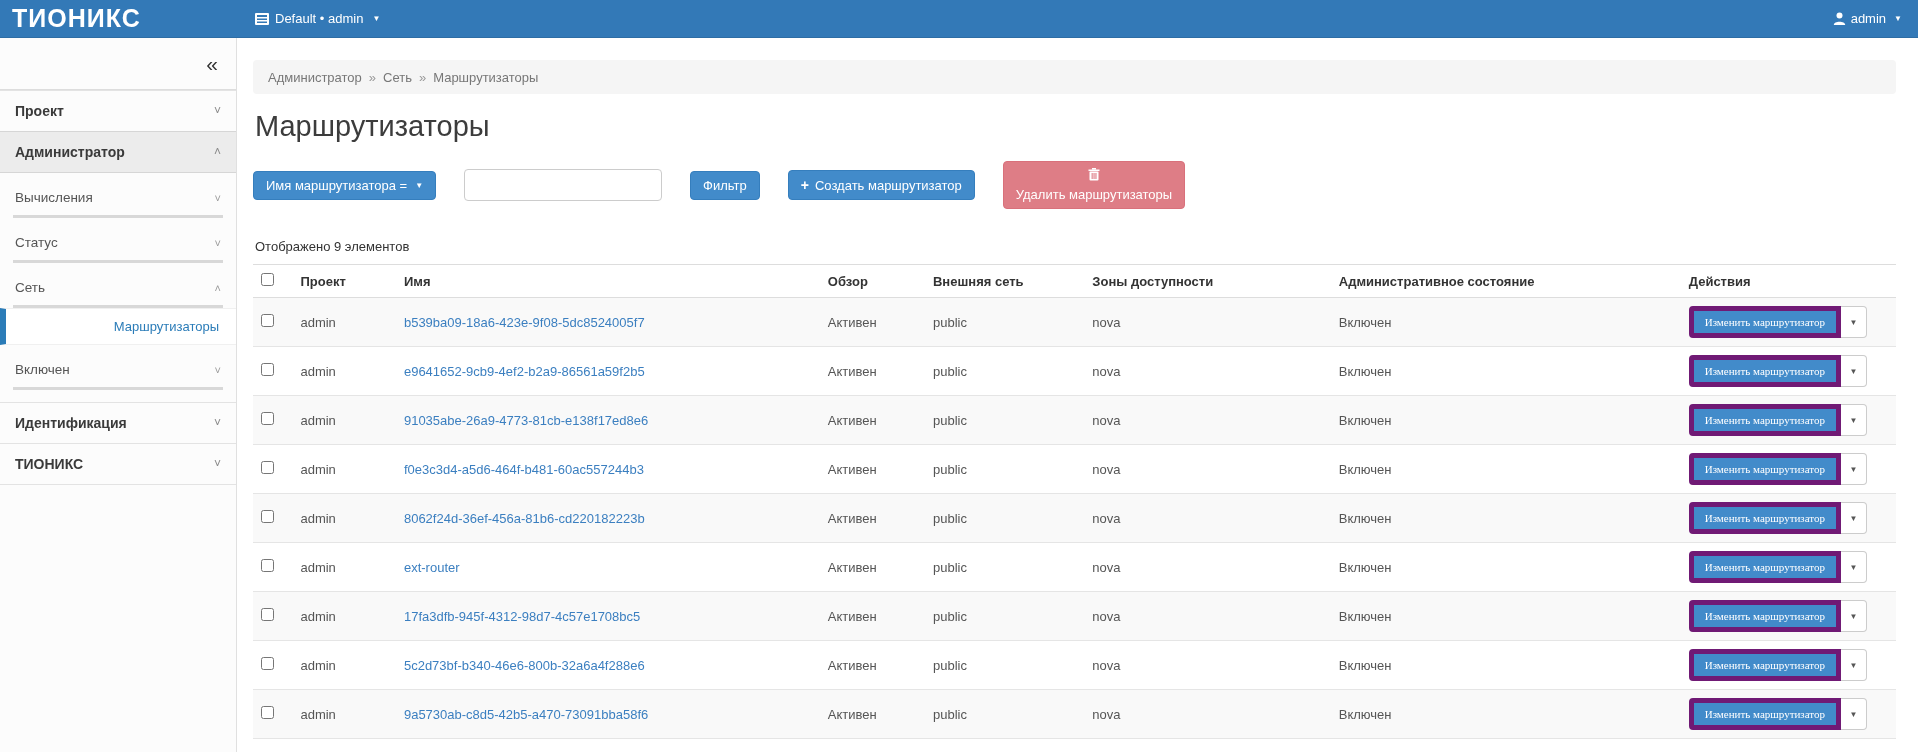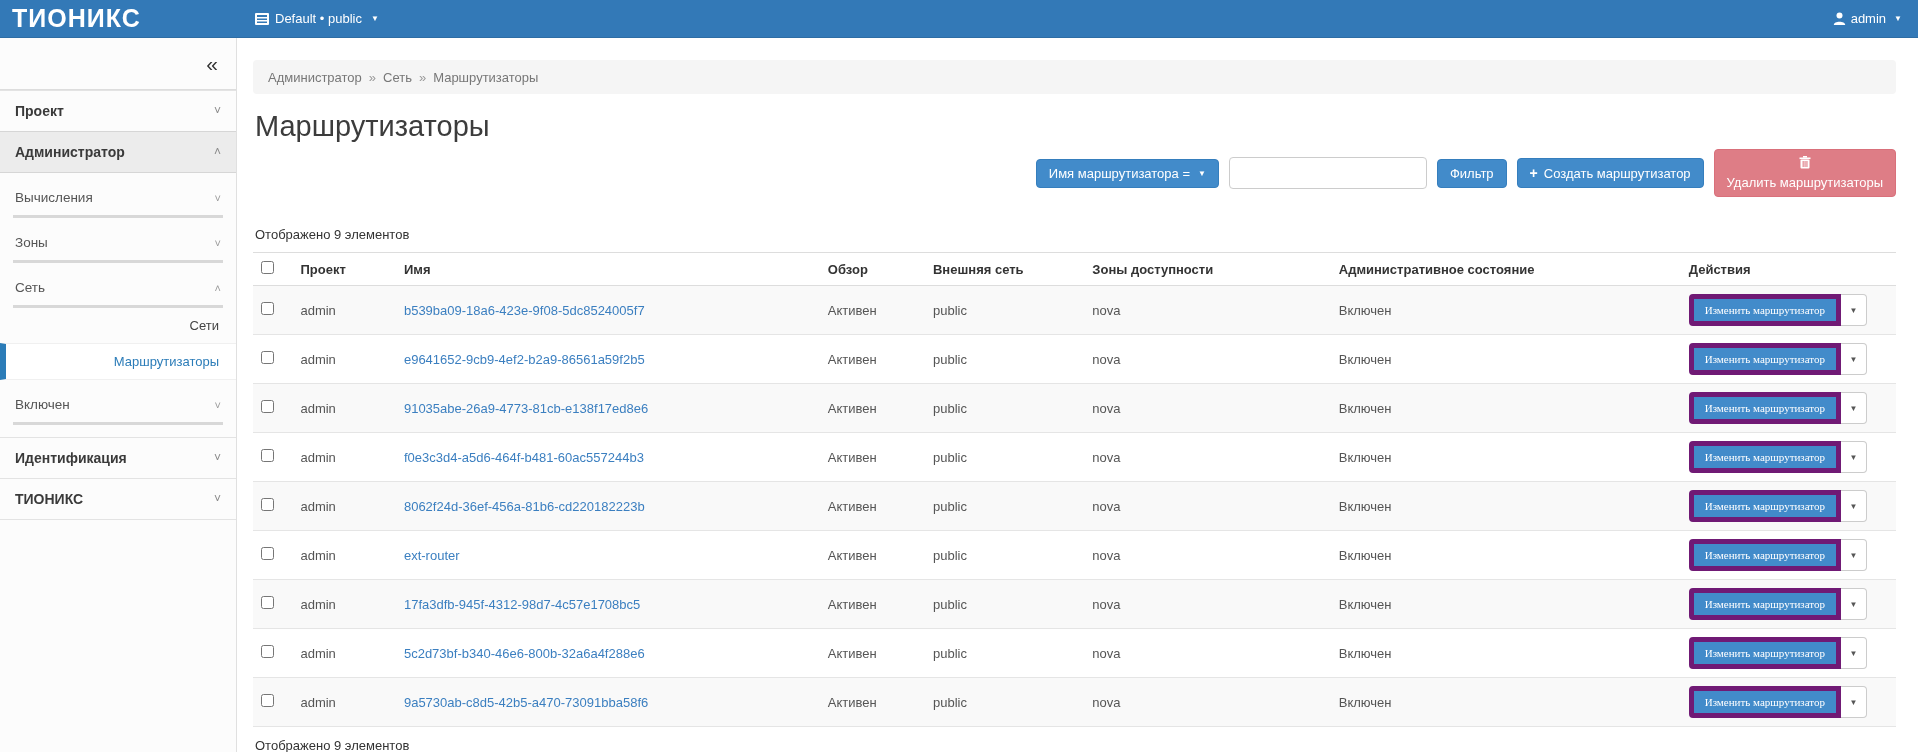--- a/index.html
+++ b/index.html
@@ -38,21 +38,21 @@
                       border-top:1px solid #f0f0f0; border-bottom:1px solid #f0f0f0; }
   .side-end { border-top:1px solid #e3e3e3; }
 
   
   .main { flex:1; padding:22px 22px 0 16px; overflow:hidden; }
   .breadcrumb { background:#f5f5f5; border-radius:4px; height:34px; display:flex;
                 align-items:center; padding:0 15px; color:#777; font-size:13px; }
   .breadcrumb .sep { margin:0 7px; color:#999; }
   .page-title { font-size:29px; font-weight:normal; color:#3c3c3c; margin:16px 0 2px 2px; }
 
-  .toolbar { display:flex; justify-content:flex-end; align-items:center; gap:10px; margin-top:6px; }
+  .toolbar { display:flex; justify-content:flex-start; align-items:center; gap:28px; margin-top:18px; }
   .btn { display:inline-flex; align-items:center; gap:6px; background:#428bca; color:#fff;
          border:1px solid #357ebd; border-radius:4px; font-size:13px; padding:6px 12px;
          cursor:pointer; white-space:nowrap; font-family:inherit; }
   .btn .caret { font-size:8px; margin-left:2px; }
   .btn-danger { background:#de7d86; border-color:#d9707b;flex-direction:column; }
   .filter-input { width:198px; height:32px; border:1px solid #ccc; border-radius:4px;
                   padding:0 8px; font-size:13px; font-family:inherit; background:#fff; }
   .icon-plus { font-weight:bold; font-size:14px; }
 
   .summary { margin:30px 0 10px 2px; color:#333; font-size:13px; }
@@ -80,21 +80,21 @@
 
 <header class="navbar">
   <div class="brand">ТИОНИКС</div>
   <div class="ctx">
     <svg class="nav-svg" width="14" height="12" viewBox="0 0 14 12">
         <rect x="0" y="0" width="14" height="12" rx="1" fill="#fff"></rect>
         <rect x="2" y="2" width="10" height="2" fill="#3379b7"></rect>
         <rect x="2" y="5.5" width="10" height="1.5" fill="#3379b7"></rect>
         <rect x="2" y="8.5" width="10" height="1.5" fill="#3379b7"></rect>
       </svg>
-    <span>Default • public</span>
+    <span>Default • admin</span>
     <span class="caret">▼</span>
   </div>
   <div class="usr">
     <svg class="nav-svg" width="13" height="13" viewBox="0 0 13 13">
         <circle cx="6.5" cy="3.6" r="3" fill="#fff"></circle>
         <path d="M0.8 13 C0.8 8.8 12.2 8.8 12.2 13 Z" fill="#fff"></path>
       </svg>
     <span>admin</span>
     <span class="caret">▼</span>
   </div>
@@ -117,30 +117,29 @@
       <span class="chev">˄</span>
     </div>
 
 
     <div class="side-l2">
       <span>Вычисления</span>
       <span class="chev">˅</span>
     </div>
 
     <div class="side-l2">
-      <span>Зоны</span>
+      <span>Статус</span>
       <span class="chev">˅</span>
     </div>
 
     <div class="side-l2">
       <span>Сеть</span>
       <span class="chev">˄</span>
     </div>
 
-    <div class="side-leaf">Сети</div>
     <div class="side-leaf active">Маршрутизаторы</div>
 
     <div class="side-l2">
       <span>Включен</span>
       <span class="chev">˅</span>
     </div>
 
     <div style="height:12px"></div>
 
     <div class="side-l1">

